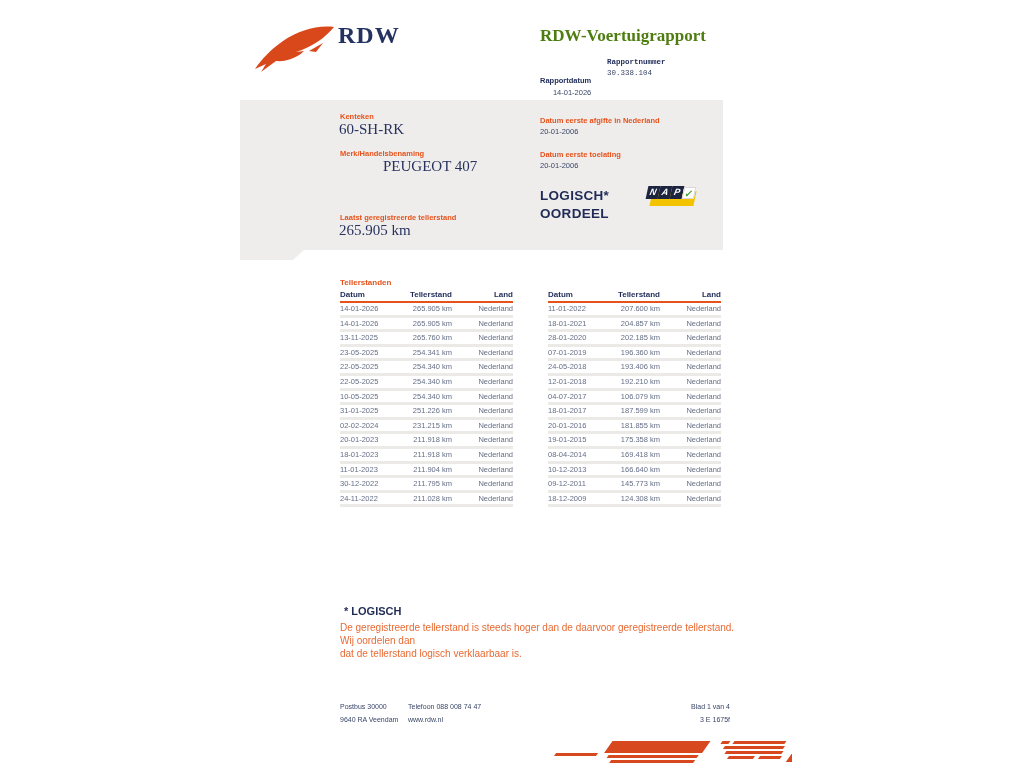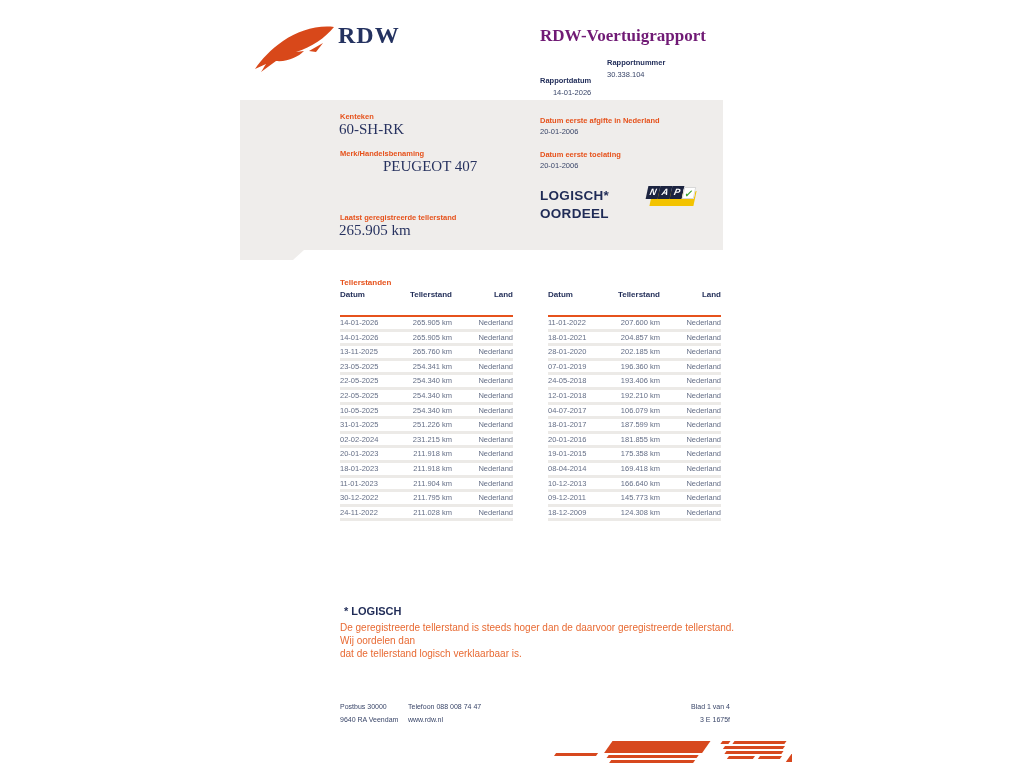--- a/index.html
+++ b/index.html
@@ -5,21 +5,21 @@
   * { margin:0; padding:0; box-sizing:border-box; }
   html,body { width:1024px; height:768px; background:#ffffff; overflow:hidden;
               font-family:"Liberation Sans", sans-serif; }
   .page { position:relative; width:1024px; height:768px; background:#ffffff; }
   .abs { position:absolute; }
 
   
   .logo-text { font-family:"Liberation Serif", serif; font-size:24px; font-weight:600;
                color:#243260; letter-spacing:1px; }
   .doc-title { font-family:"Liberation Serif", serif; font-size:17px; font-weight:700;
-               color:#701a75; }
+               color:#4d7c0f; }
   .meta-label { font-size:7.5px; font-weight:700; color:#222E5A; }
   .meta-value { font-size:7.5px; color:#3A4669; margin-top:3px; }
 
   
   .info-box { background:#EFEDEB; }
   .info-tab { background:#EFEDEB; clip-path:polygon(0 0, 100% 0, calc(100% - 11px) 100%, 0 100%); }
   .lbl-o { font-size:7.5px; font-weight:700; color:#E6521C; }
   .val-serif { font-family:"Liberation Serif", serif; font-size:15px; color:#27325F; }
   .val-small { font-size:7.5px; color:#3A4669; }
   .oordeel { font-size:13.5px; font-weight:700; color:#1F2B56; letter-spacing:.3px; }
@@ -32,21 +32,21 @@
              transform:skewX(-12deg); color:#fff; font-weight:700; font-style:italic;
              font-size:9px; text-align:center; line-height:13px; }
   .nap-check-box { position:absolute; top:2px; left:37px; width:12px; height:12px;
                    background:#ffffff; border:1px solid #d8d8d8; transform:skewX(-12deg);
                    color:#3FA535; font-size:10px; font-weight:700; text-align:center; line-height:11px; }
 
   
   .section-title { font-size:8px; font-weight:700; color:#E6521C; }
   .otable { width:173px; font-size:7.5px; }
   .thead { display:grid; grid-template-columns:62px 50px 1fr; border-bottom:2px solid #E6521C;
-           padding-bottom:16px; color:#1F2B56; font-weight:700; font-size:8px; }
+           padding-bottom:2px; color:#1F2B56; font-weight:700; font-size:8px; }
   .thead .c2, .trow .c2 { text-align:right; }
   .thead .c3, .trow .c3 { text-align:right; }
   .trow { display:grid; grid-template-columns:62px 50px 1fr; color:#646E86;
           height:14.6px; line-height:11px; border-bottom:3.5px solid #ECEAE7; background:#fff; }
 
   
   .note-title { font-size:11px; font-weight:700; color:#1F2B56; }
   .note-text { font-size:10px; line-height:13px; color:#E86A33; white-space:pre-line; }
 
   
@@ -65,21 +65,21 @@
     </svg>
   </div>
   <div class="abs logo-text" style="left:338px; top:22px;">RDW</div>
 
   <div class="abs doc-title" style="left:540px; top:26px;">RDW-Voertuigrapport</div>
 
   <div class="abs" style="left:540px; top:76px;text-align:right;">
     <div class="meta-label">Rapportdatum</div>
     <div class="meta-value">14-01-2026</div>
   </div>
-  <div class="abs" style="left:607px; top:58px;">
+  <div class="abs" style="left:607px; top:58px;font-family:Liberation Mono, monospace;">
     <div class="meta-label">Rapportnummer</div>
     <div class="meta-value">30.338.104</div>
   </div>
 
   <div class="abs info-box" style="left:240px; top:100px; width:483px; height:150px;"></div>
   <div class="abs info-tab" style="left:240px; top:250px; width:64px; height:10px;"></div>
 
   <div class="abs lbl-o" style="left:340px; top:112px;">Kenteken</div>
   <div class="abs val-serif" style="left:339px; top:121px;">60-SH-RK</div>
 

